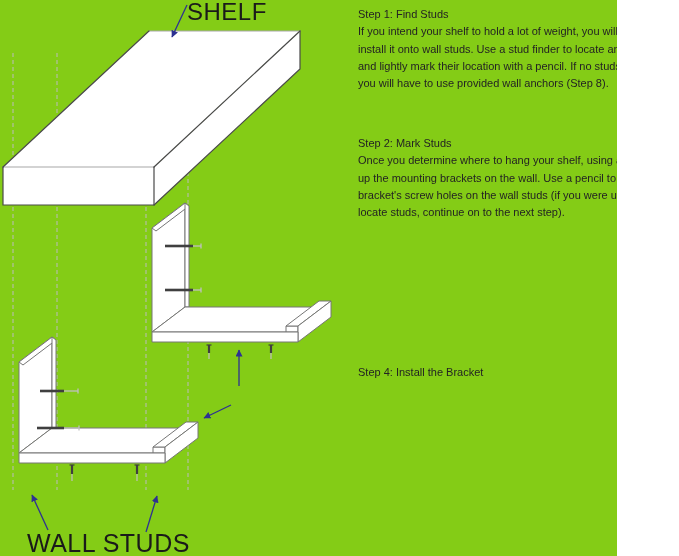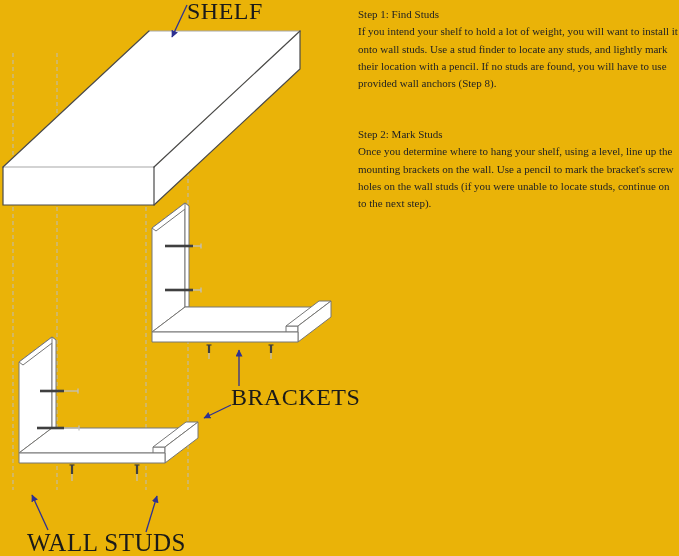--- a/index.html
+++ b/index.html
@@ -1,18 +1,18 @@
 <!DOCTYPE html>
 <html><head>
 <meta charset="utf-8">
 <style>
   html,body{margin:0;padding:0;background:#fff;}
   .canvas{
-    position:relative;width:679px;height:556px;background:#eab308;overflow:hidden;
-    font-family:Liberation Serif, serif;color:#232323;
+    position:relative;width:617px;height:556px;background:#84cc16;overflow:hidden;
+    font-family:Liberation Sans, sans-serif;color:#232323;
   }
   .diagram-svg{position:absolute;left:0;top:0;}
   .face{fill:#ffffff;}
   .noline{stroke:none;}
   .edge{fill:none;stroke-width:1.2;stroke-linecap:round;}
   .bracket-face{fill:#ffffff;stroke-width:1;stroke-linejoin:round;}
   .dash{fill:none;stroke-width:1;stroke-dasharray:4 3;}
   .arrow{fill:none;stroke-width:1.3;}
   .scr-dark{fill:none;stroke-width:2.6;stroke-linecap:butt;}
   .scr-light{fill:none;stroke-width:1.3;stroke-linecap:butt;}
@@ -20,21 +20,21 @@
   .pin-shaft{fill:none;stroke-width:2.2;}
   .pin-tip{fill:none;stroke-width:1.2;}
   .big-label{
     position:absolute;font-size:24px;letter-spacing:0.5px;color:#1a1a1a;white-space:nowrap;
   }
   .label-shelf{left:187px;top:-2px;}
   .label-brackets{left:231px;top:384px;}
   .label-wallstuds{left:27px;top:529px;font-size:25px;}
   .steps{position:absolute;left:358px;top:0;width:322px;}
   .step{position:absolute;left:0;width:320px;font-size:11px;line-height:17.3px;}
-  .step-1{top:6px;} .step-2{top:126px;} .step-3{top:263px;} .step-4{top:364px;} .step-5{top:482px;}
+  .step-1{top:6px;} .step-2{top:135px;} .step-3{top:263px;} .step-4{top:364px;} .step-5{top:482px;}
   .step-title{white-space:nowrap;}
 </style>
 </head>
 <body>
 
 <div class="canvas">
 
   <svg class="diagram-svg" width="356" height="556" viewBox="0 0 356 556">
 
     <defs>
@@ -137,33 +137,33 @@
     <g stroke="#2e3192">
       <line class="arrow" x1="187" y1="5" x2="172" y2="37" marker-end="url(#ah)"></line>
       <line class="arrow" x1="239" y1="386" x2="239" y2="350" marker-end="url(#ah)"></line>
       <line class="arrow" x1="231" y1="405" x2="204" y2="418" marker-end="url(#ah)"></line>
       <line class="arrow" x1="48" y1="530" x2="32" y2="495" marker-end="url(#ah)"></line>
       <line class="arrow" x1="146" y1="532" x2="157" y2="496" marker-end="url(#ah)"></line>
     </g>
   </svg>
 
   <div class="big-label label-shelf">SHELF</div>
-  <div class="big-label label-brackets">BRACKETS</div>
   <div class="big-label label-wallstuds">WALL STUDS</div>
 
   <div class="steps">
     <div class="step step-1">
       <div class="step-title">Step 1: Find Studs</div>
       <div class="step-body">If you intend your shelf to hold a lot of weight, you will want to install it onto wall studs. Use a stud finder to locate any studs, and lightly mark their location with a pencil. If no studs are found, you will have to use provided wall anchors (Step 8).</div>
     </div>
     <div class="step step-2">
       <div class="step-title">Step 2: Mark Studs</div>
       <div class="step-body">Once you determine where to hang your shelf, using a level, line up the mounting brackets on the wall. Use a pencil to mark the bracket's screw holes on the wall studs (if you were unable to locate studs, continue on to the next step).</div>
     </div>
     <div class="step step-3">
     </div>
     <div class="step step-4">
+      <div class="step-title">Step 4: Install the Bracket</div>
     </div>
     <div class="step step-5">
     </div>
   </div>
 
 </div>
 
 </body></html>

